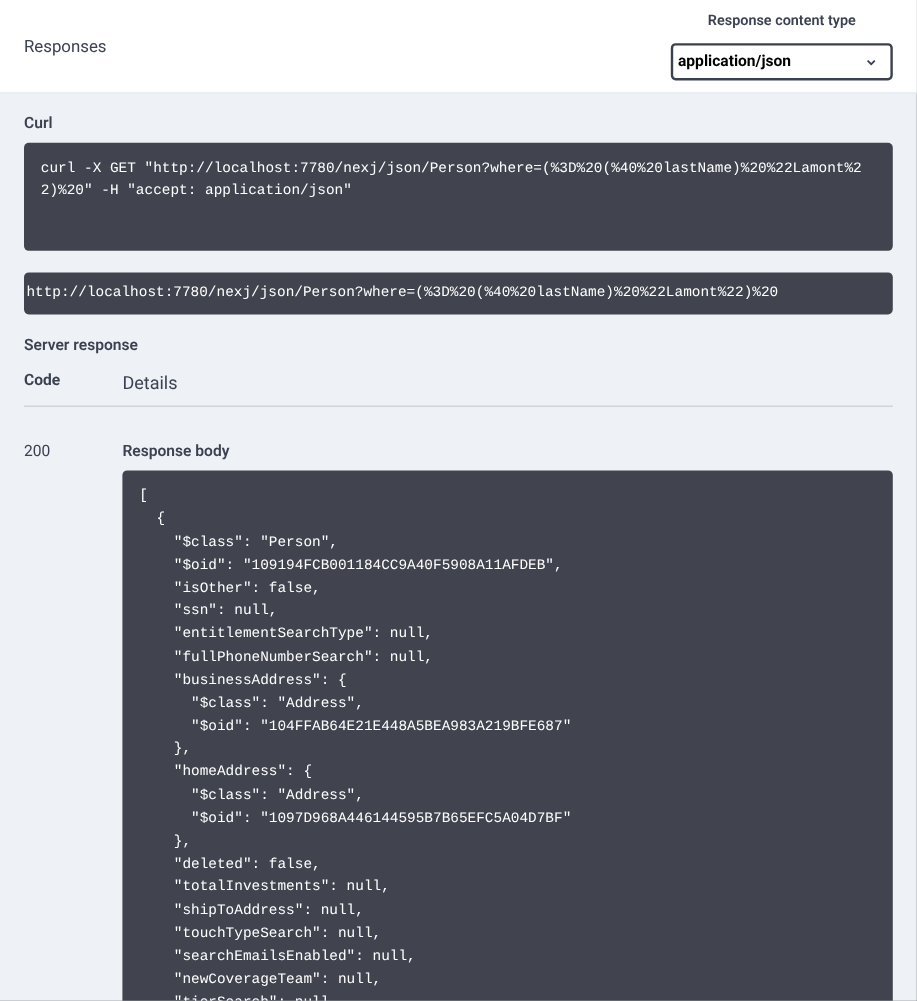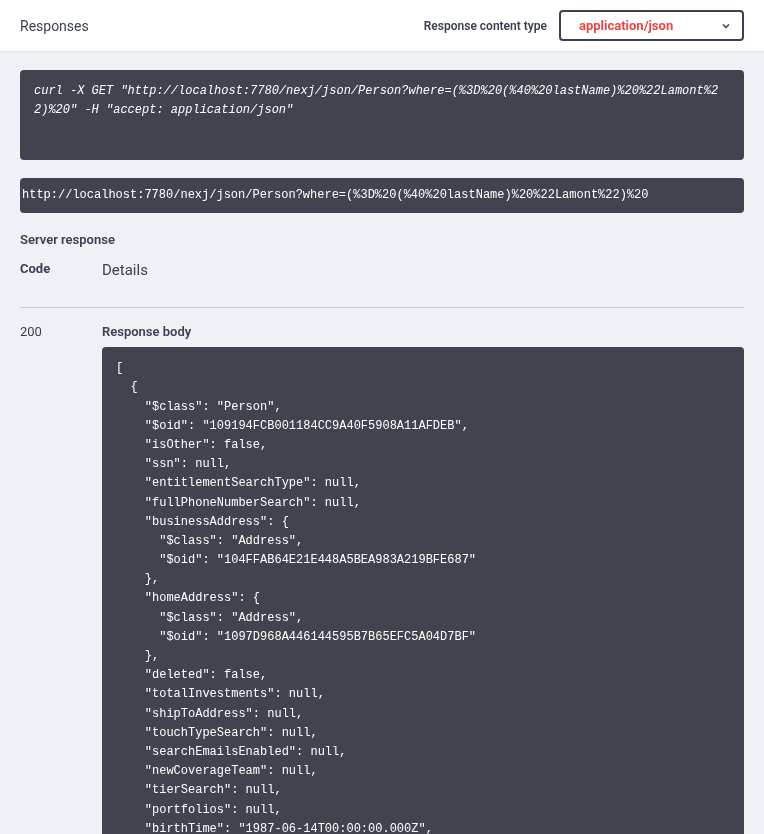--- a/index.html
+++ b/index.html
@@ -24,34 +24,35 @@
     }
     .responses-title {
       font-size: 14px;
       font-weight: 400;
       color: #3b4151;
     }
     .content-type-wrap {
       display: flex;
       align-items: center;
       gap: 12px;
+      flex-direction: column;
     }
     .content-type-label {
       font-size: 12px;
       color: #3b4151;
       font-weight: 600;
     }
     .content-type-select {
       position: relative;
       border: 2px solid #3b4151;
       border-radius: 4px;
-      padding: 6px 36px 6px 18px;
+      padding: 6px 36px 6px 4px;
       font-size: 13px;
       font-weight: 700;
-      color: #ef4444;
+      color: #000000;
       background: #ffffff;
       min-width: 185px;
       cursor: pointer;
     }
     .chevron {
       position: absolute;
       right: 10px;
       top: 50%;
       transform: translateY(-50%);
       width: 12px;
@@ -73,37 +74,36 @@
       font-size: 12px;
       padding: 12px 14px;
       border-radius: 4px;
       white-space: pre-wrap;
       word-break: break-all;
       line-height: 1.6;
       margin-bottom: 18px;
     }
     .code-block.tall {
       min-height: 90px;
-      font-style: italic;
     }
     .code-block.url {
       padding: 8px 2px;
     }
     .server-response-label {
       font-size: 13px;
       font-weight: 600;
       color: #3b4151;
       margin-top: 19px;
       margin-bottom: 14px;
     }
     .table-header {
       display: flex;
       border-bottom: 1px solid #c8ccd0;
-      padding-bottom: 28px;
-      margin-bottom: 16px;
+      padding-bottom: 10px;
+      margin-bottom: 30px;
     }
     .code-col {
       width: 82px;
       font-size: 13px;
       font-weight: 700;
       color: #3b4151;
     }
     .details-col {
       font-size: 15px;
       font-weight: 400;
@@ -149,20 +149,21 @@
     <div class="content-type-select">
       <span>application/json</span>
       <svg class="chevron" viewBox="0 0 24 24" fill="none" stroke="#3b4151" stroke-width="3">
         <polyline points="6 9 12 15 18 9"></polyline>
       </svg>
     </div>
   </div>
 </div>
 
 <div class="main-content">
+  <div class="section-label">Curl</div>
   <div class="code-block tall">curl -X GET "http://localhost:7780/nexj/json/Person?where=(%3D%20(%40%20lastName)%20%22Lamont%22)%20" -H "accept: application/json"</div>
 
   <div class="code-block url">http://localhost:7780/nexj/json/Person?where=(%3D%20(%40%20lastName)%20%22Lamont%22)%20</div>
 
   <div class="server-response-label">Server response</div>
 
   <div class="table-header">
     <div class="code-col">Code</div>
     <div class="details-col">Details</div>
   </div>

